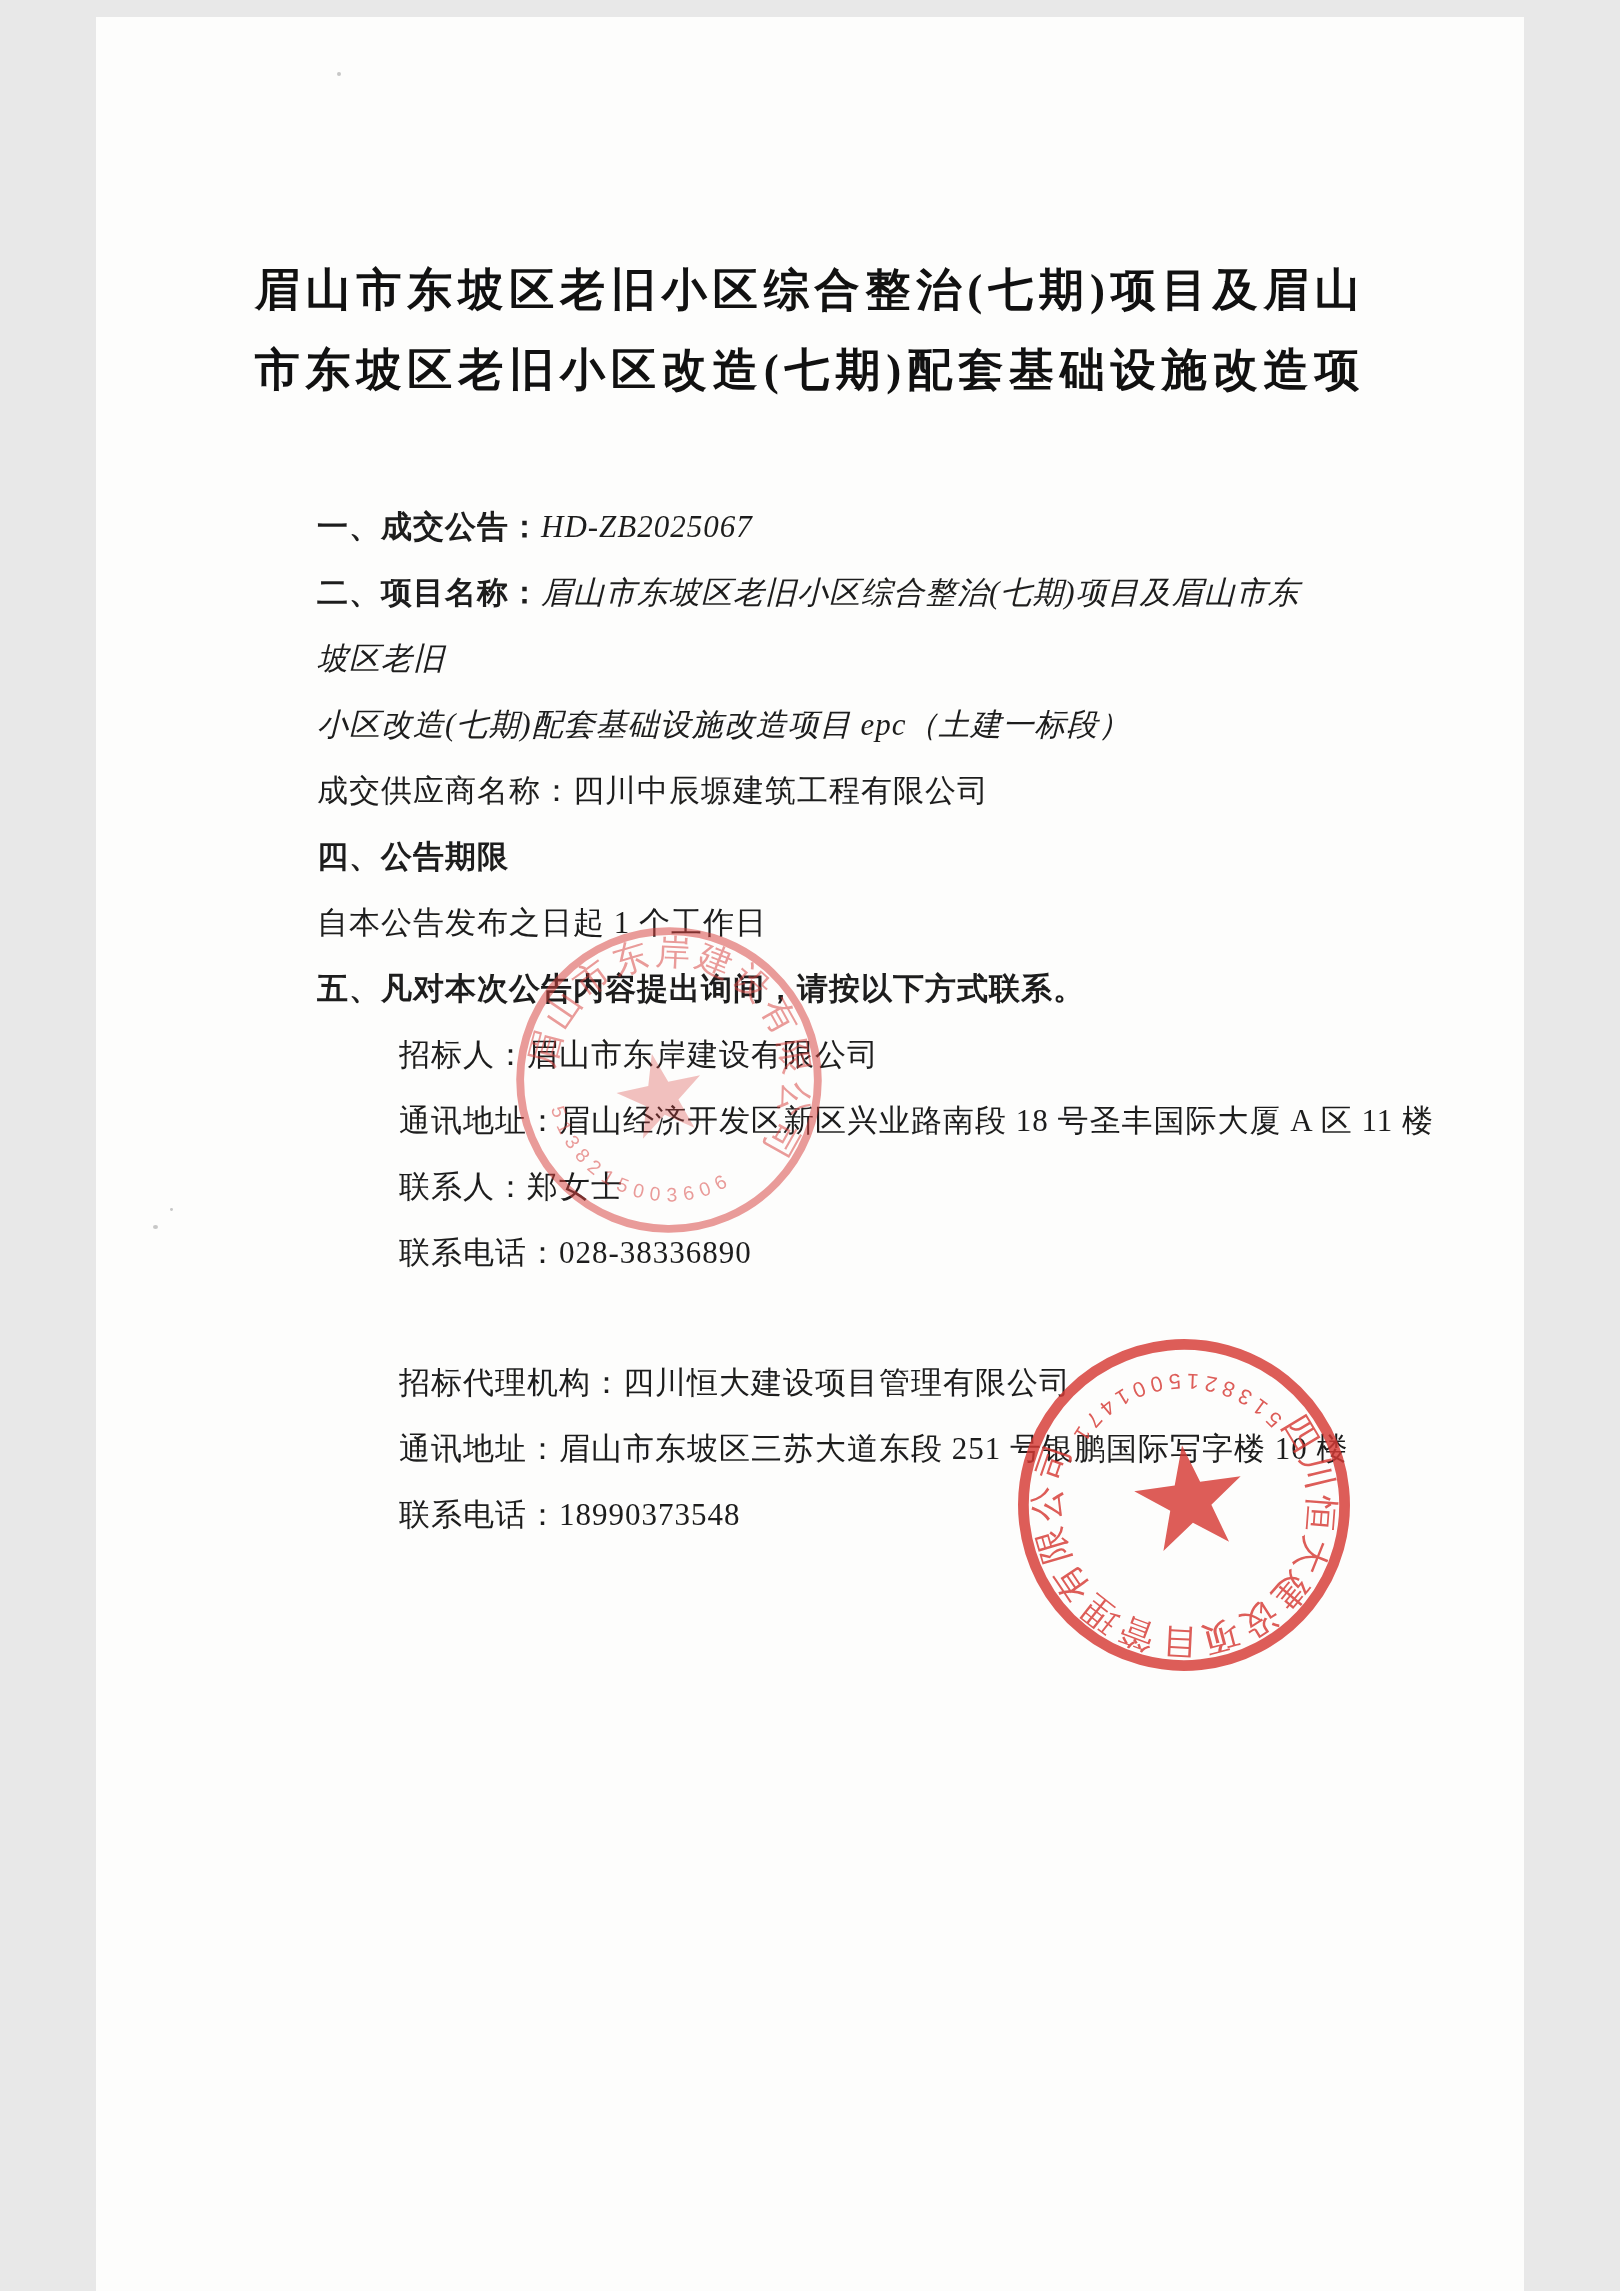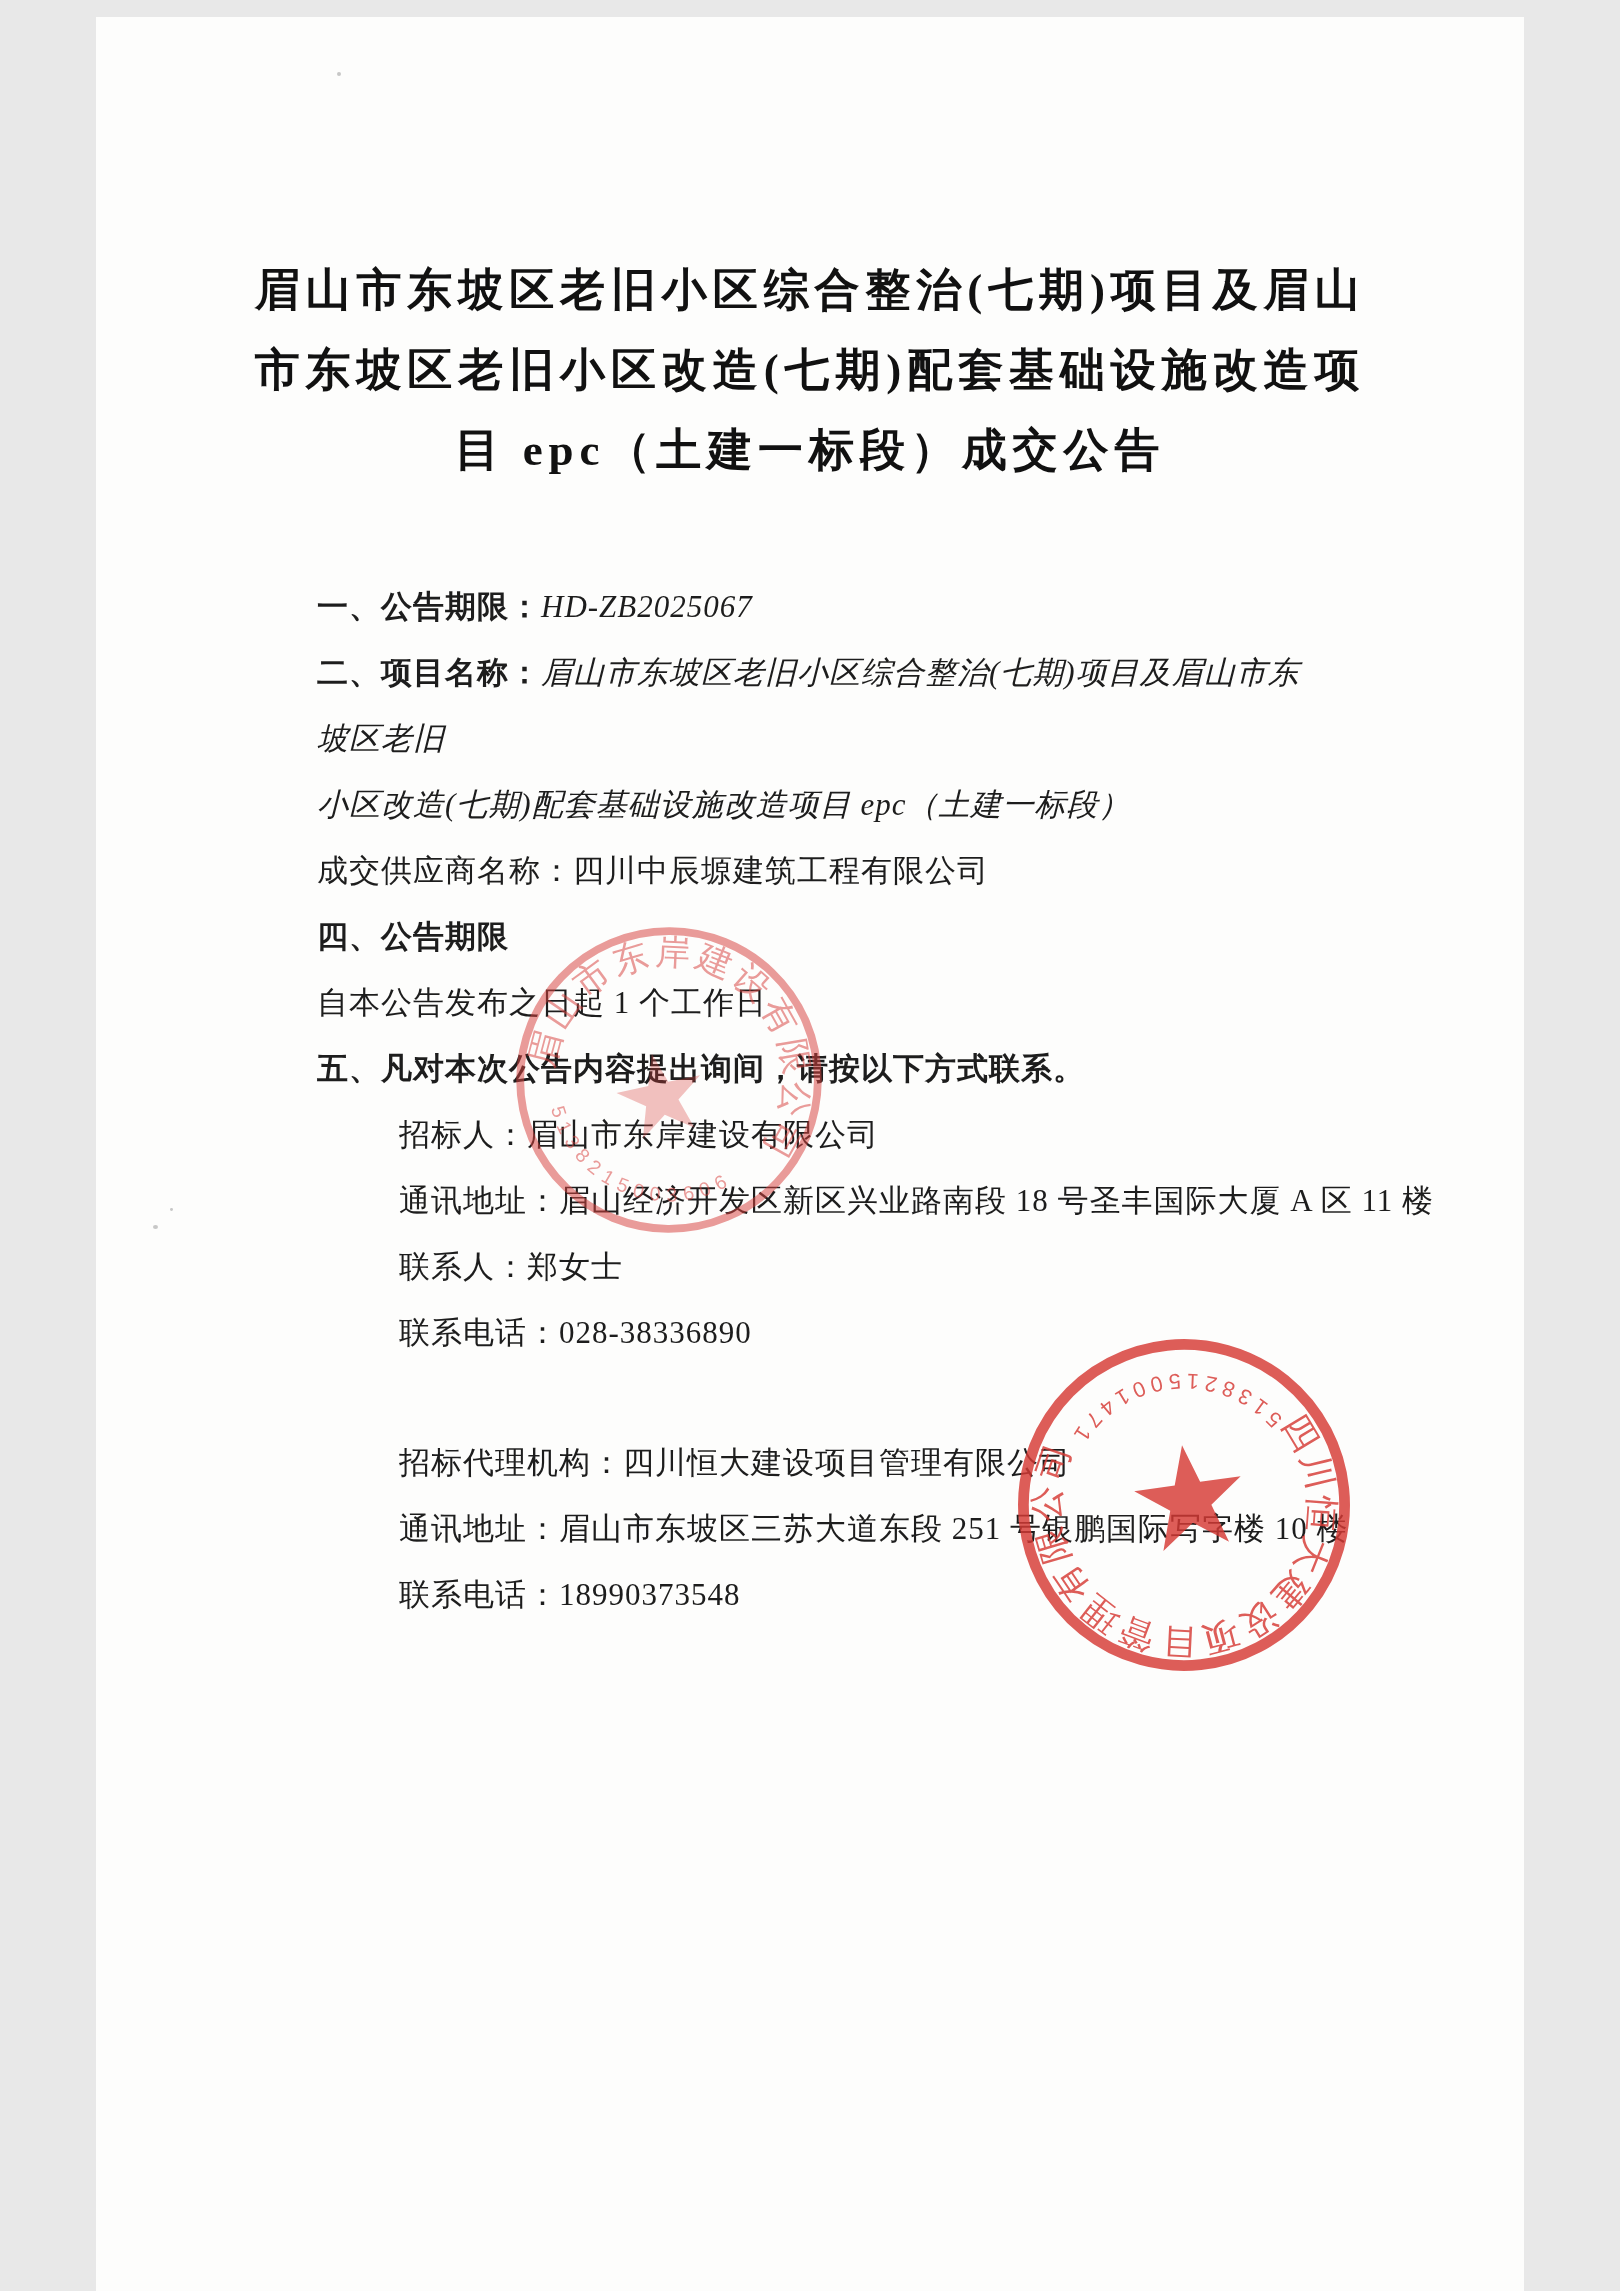--- a/index.html
+++ b/index.html
@@ -37,25 +37,24 @@
   .speck{position:absolute;background:#9a9a9a;border-radius:50%;opacity:.55;}
 </style>
 </head>
 <body>
 
 <div class="page">
 
   <div class="title">
     <div>眉山市东坡区老旧小区综合整治(七期)项目及眉山</div>
     <div>市东坡区老旧小区改造(七期)配套基础设施改造项</div>
-    <div>目 epc（土建一标段）成交公告</div>
   </div>
 
   <div class="body-text">
-    <div class="line"><span class="lbl">一、公告期限：</span><span class="val">HD-ZB2025067</span></div>
+    <div class="line"><span class="lbl">一、成交公告：</span><span class="val">HD-ZB2025067</span></div>
     <div class="line"><span class="lbl">二、项目名称：</span><span class="val">眉山市东坡区老旧小区综合整治(七期)项目及眉山市东坡区老旧
 小区改造(七期)配套基础设施改造项目 epc（土建一标段）</span></div>
     <div class="line">成交供应商名称：四川中辰塬建筑工程有限公司</div>
     <div class="line lbl">四、公告期限</div>
     <div class="line">自本公告发布之日起 1 个工作日</div>
     <div class="line lbl">五、凡对本次公告内容提出询间，请按以下方式联系。</div>
 
     <div>
       <div class="indent">招标人：眉山市东岸建设有限公司</div>
       <div class="indent">通讯地址：眉山经济开发区新区兴业路南段 18 号圣丰国际大厦 A 区 11 楼</div>

